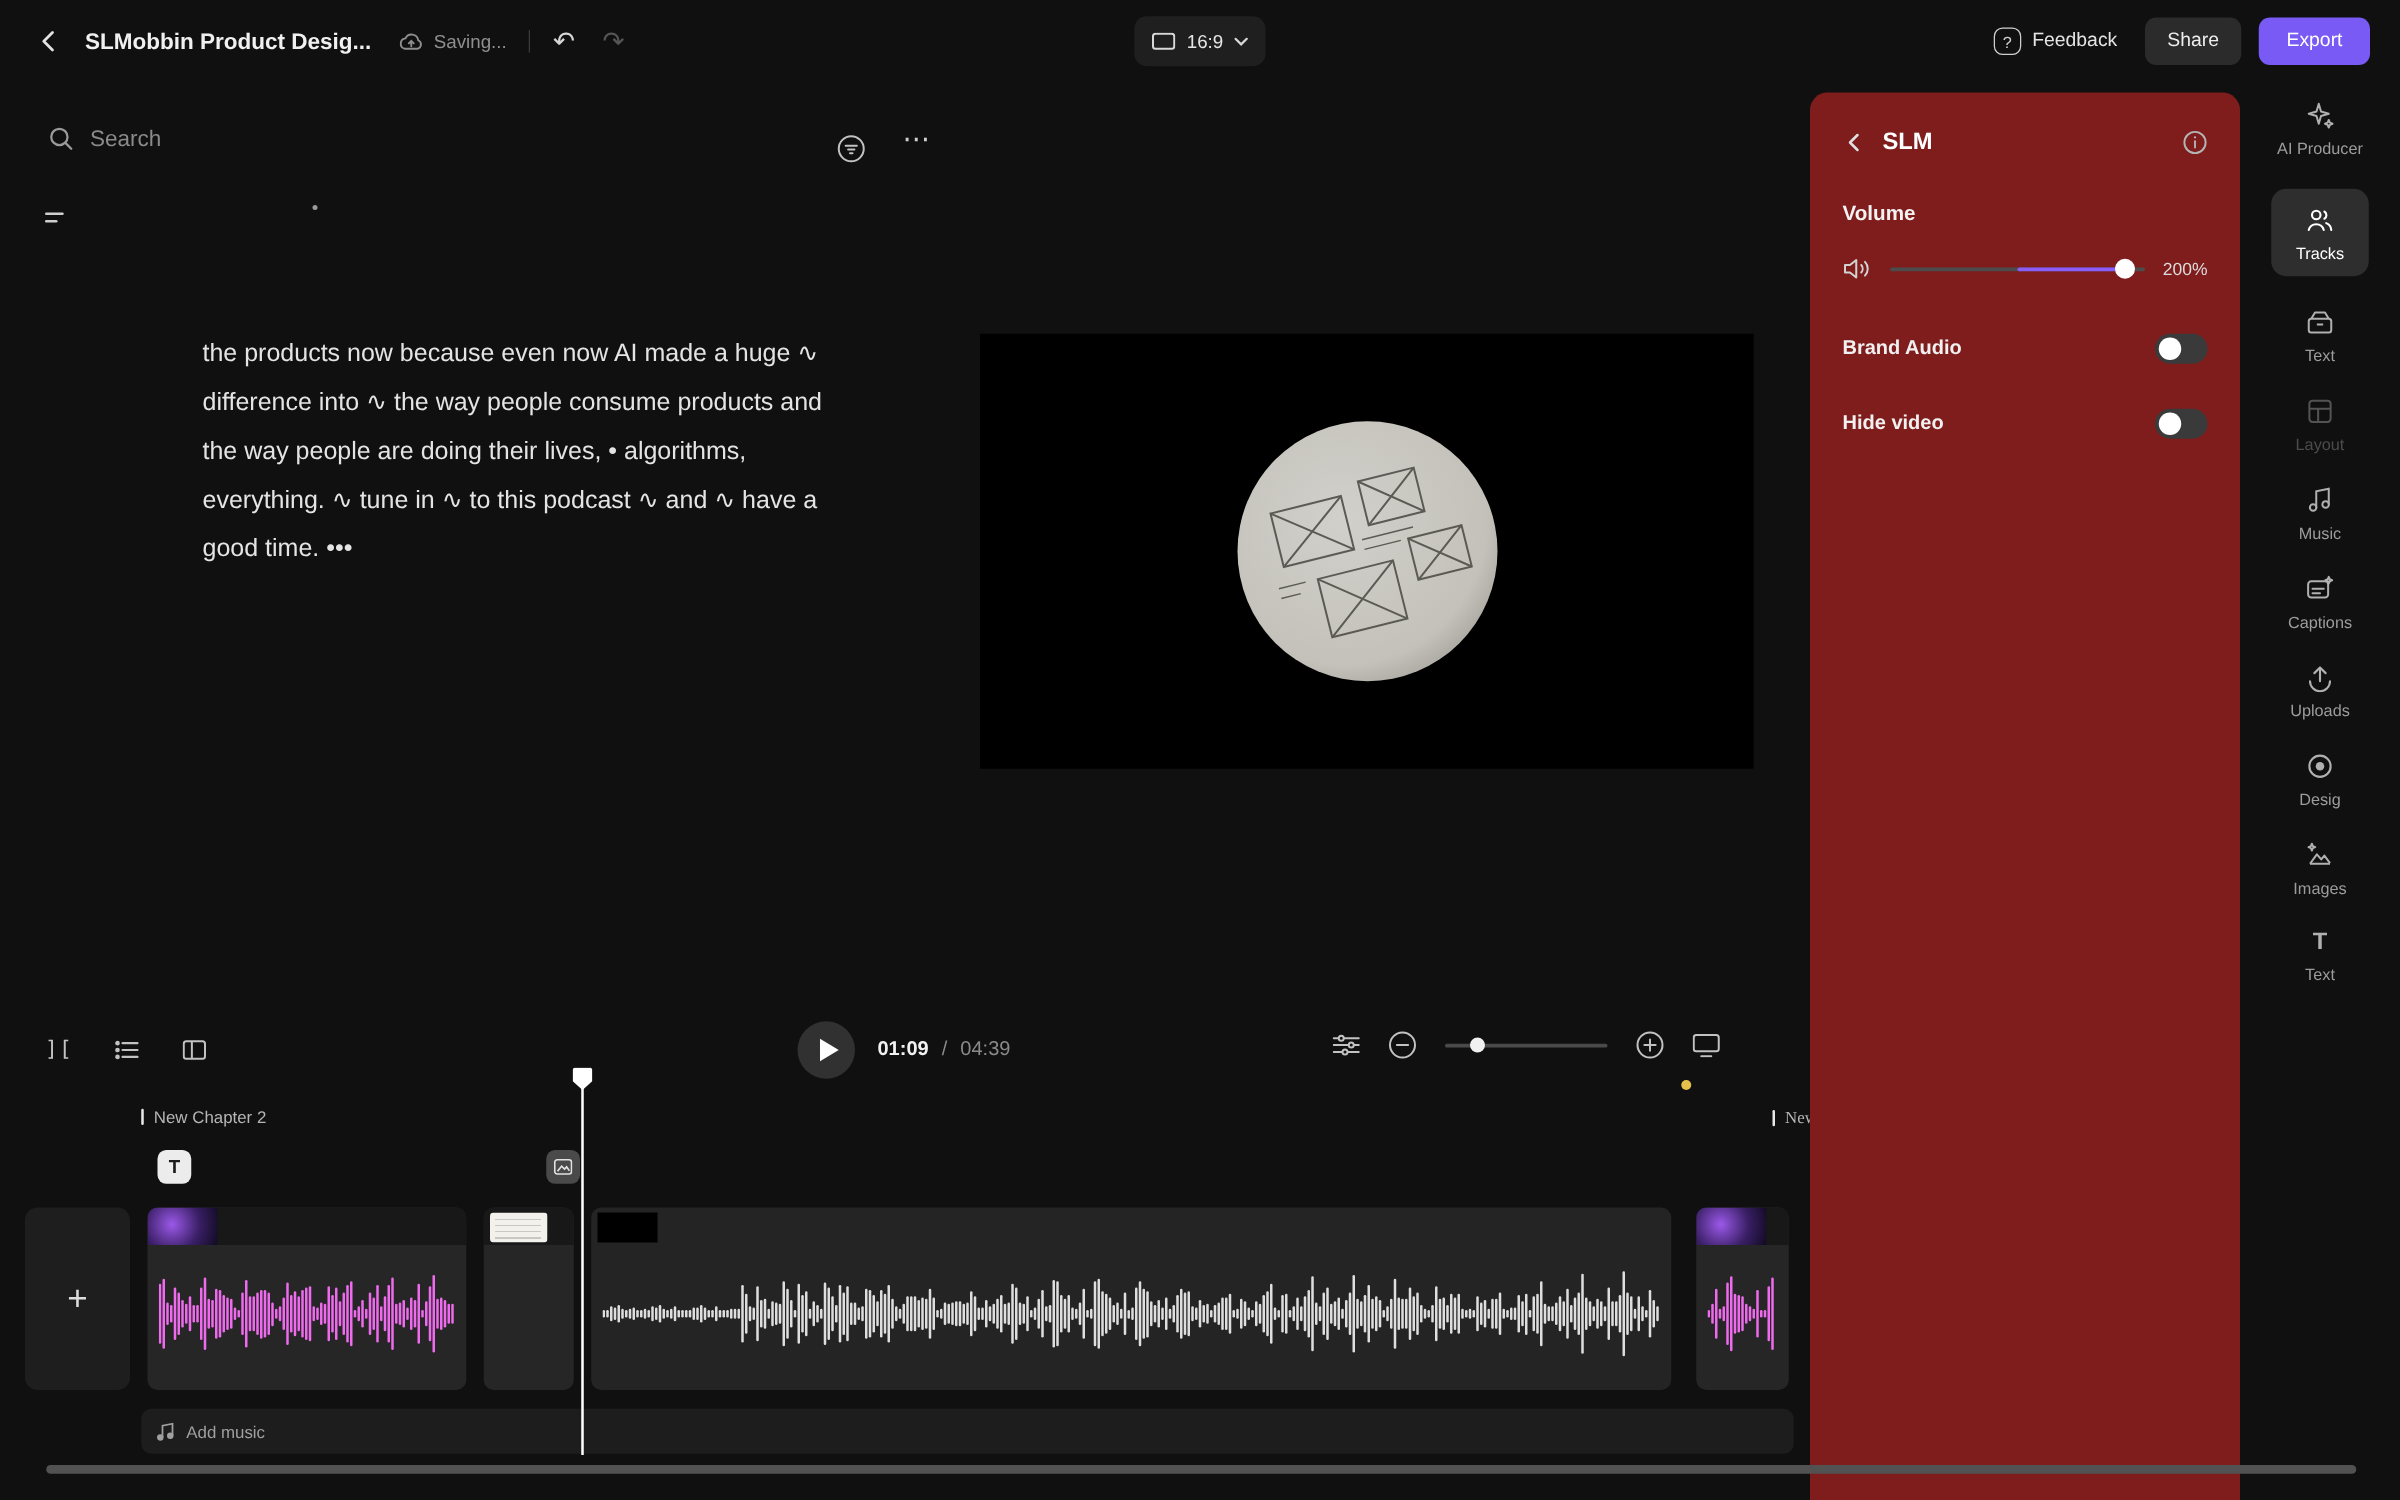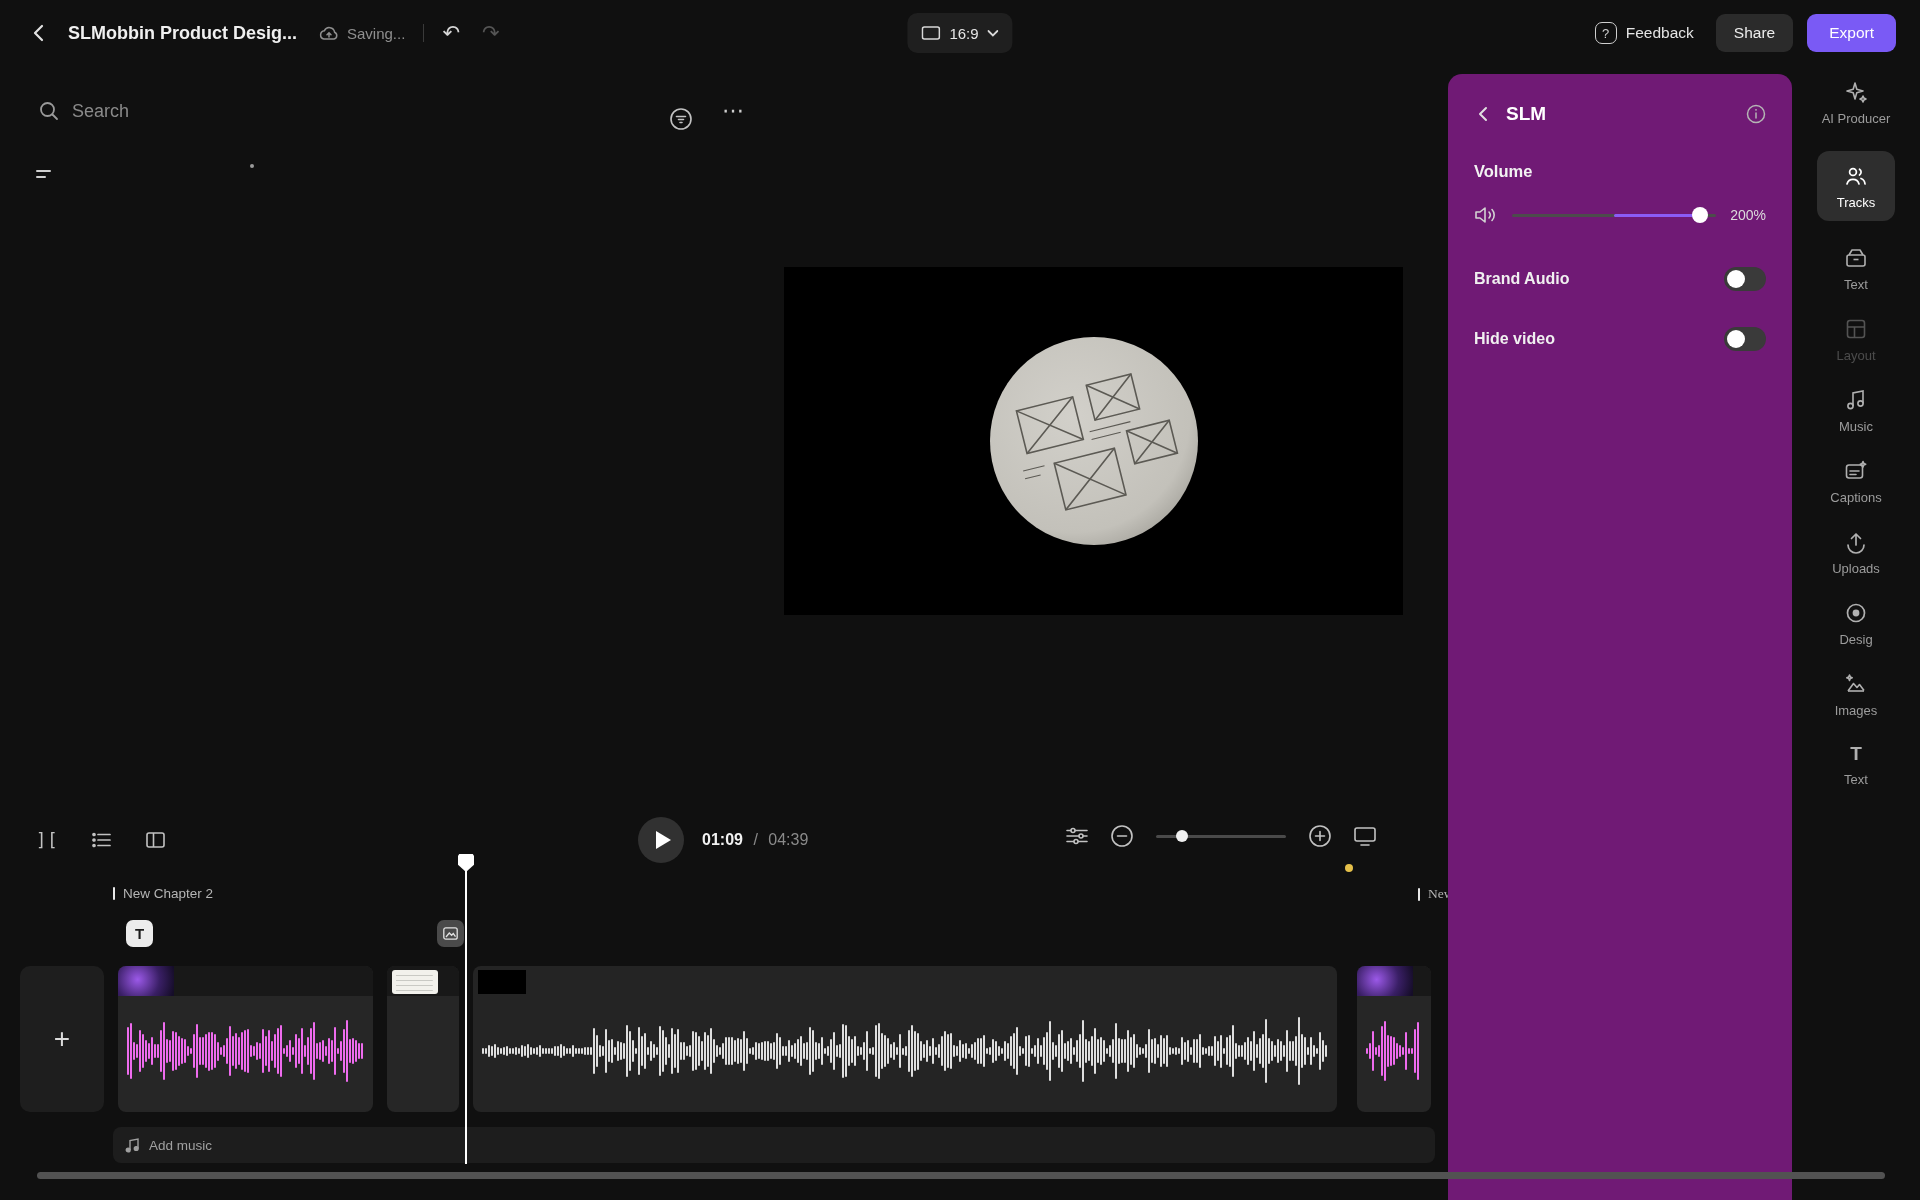--- a/index.html
+++ b/index.html
@@ -112,21 +112,21 @@
     color:#a0a0a0; font-size:13.5px; cursor:pointer; }
 
   .playhead-line { position:absolute; left:465px; top:860px; width:2px; height:304px; background:#fff; z-index:20; cursor:ew-resize; }
   .playhead-head { position:absolute; left:458px; top:854px; width:16px; height:18px; background:#fff; z-index:21;
     clip-path:polygon(8% 0, 92% 0, 100% 10%, 100% 60%, 50% 100%, 0 60%, 0 10%); cursor:ew-resize; }
 
   .hscrollbar { position:absolute; left:37px; top:1172px; width:1848px; height:7px; background:#525252;
     border-radius:4px; z-index:60; cursor:pointer; }
 
   
-  .inspector { position:absolute; left:1448px; top:74px; width:344px; bottom:0; background:#701a75;
+  .inspector { position:absolute; left:1448px; top:74px; width:344px; bottom:0; background:#7f1d1d;
     border-radius:14px 14px 0 0; padding:0 26px; z-index:5; }
   .insp-header { margin-top:28px; display:flex; align-items:center; }
   .insp-back { cursor:pointer; padding:4px; }
   .insp-title { font-size:19px; font-weight:700; color:#fff; margin-left:14px; }
   .insp-info { margin-left:auto; cursor:pointer; }
   .insp-desc { margin-top:16px; color:#969696; font-size:14.5px; line-height:22px; width:300px; }
   .vol-label { margin-top:36px; font-size:16.5px; font-weight:700; color:#f2f2f2; }
   .vol-row { margin-top:24px; display:flex; align-items:center; gap:14px; }
   .vol-slider { flex:1; height:3px; background:#4c4c4c; border-radius:2px; position:relative; cursor:pointer; }
   .vol-fill { position:absolute; left:50%; width:42%; height:3px; background:#8b5cf6; border-radius:2px; }
@@ -204,20 +204,21 @@
 </div>
 <div class="more-icon">⋯</div>
 
 <div class="collapse-handle">
     <span></span>
     <span style="width:10px"></span>
   </div>
 <div class="collapsed-dot"></div>
 
 <div class="transcript">
+  <p><span>the products now because even now AI made a huge ∿ difference into ∿ the way people consume products and the way people are doing their lives, • algorithms, everything. ∿ tune in ∿ to this podcast ∿ and ∿ have a good time. •••</span></p>
 </div>
 
 <div class="preview">
   <svg width="212" height="212" viewBox="0 0 212 212">
     <defs>
       <clipPath id="cir">
           <circle cx="106" cy="106" r="104"></circle>
         </clipPath>
       <radialGradient id="shade" cx="40%" cy="38%" r="80%">
         <stop offset="0%" stop-color="#d2d0ca"></stop>

